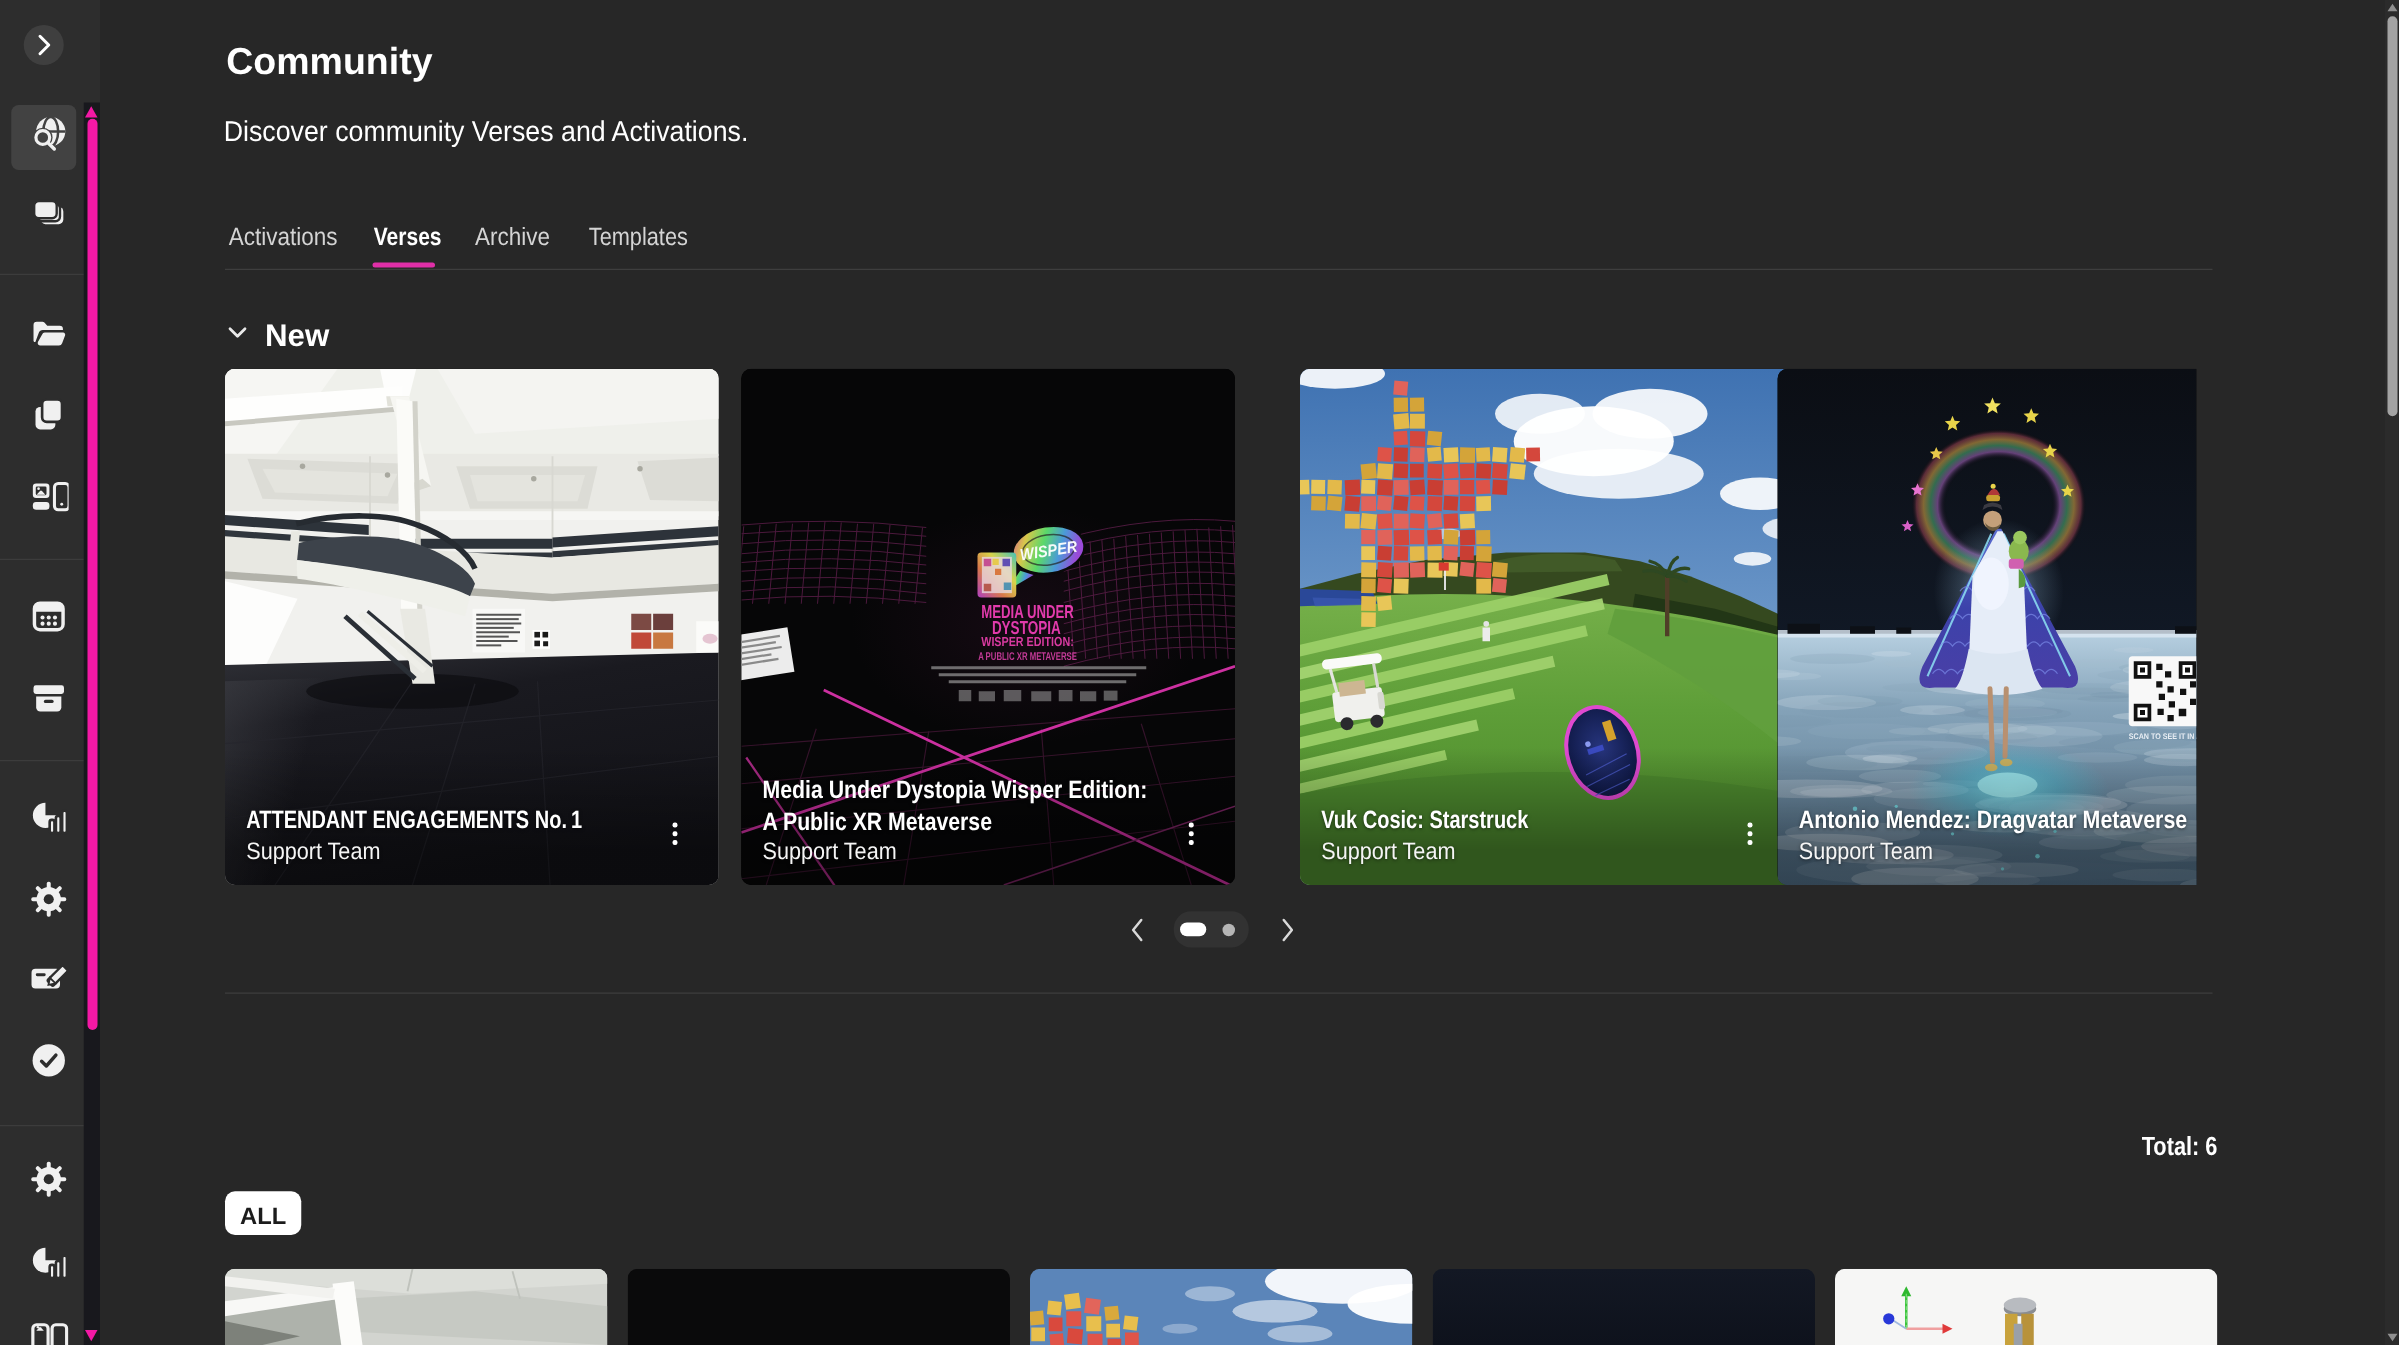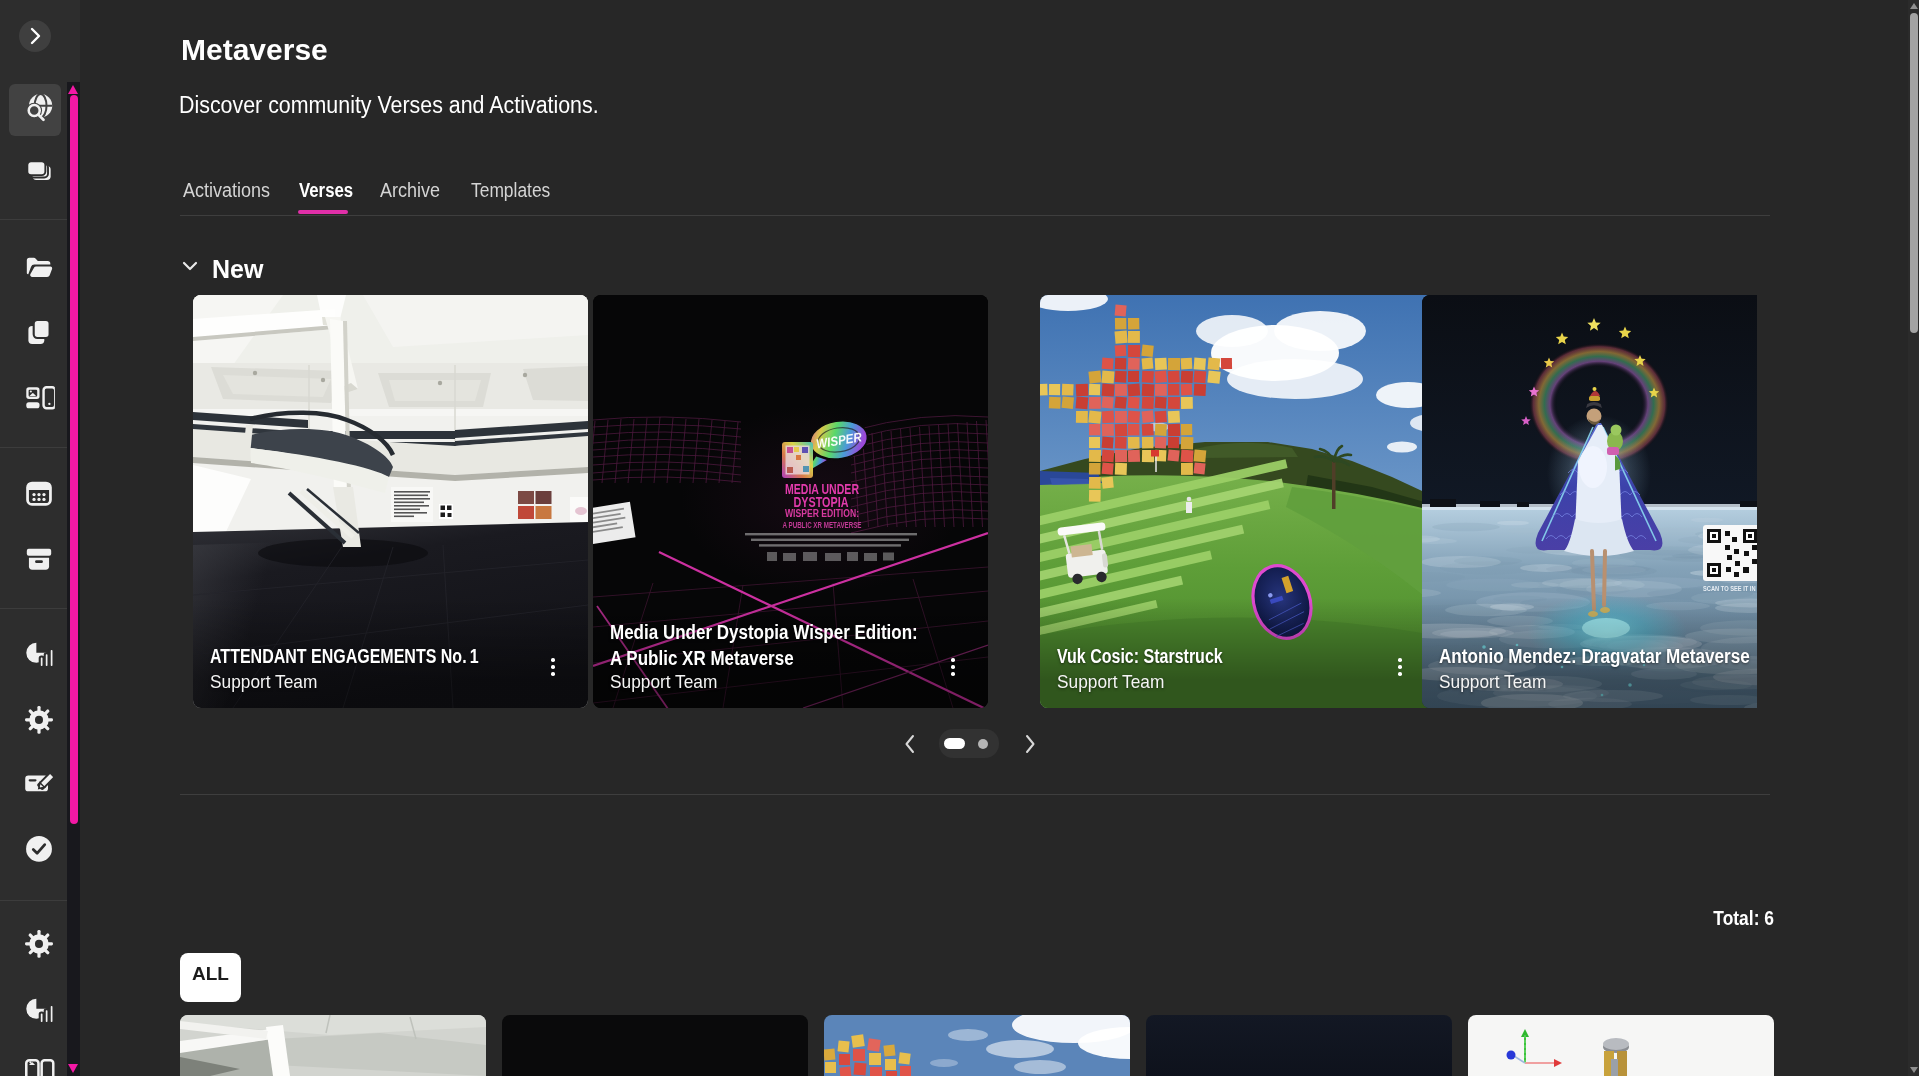--- a/index.html
+++ b/index.html
@@ -55,21 +55,21 @@
 
 .chev { position:absolute; top:729px; }
 #dots { position:absolute; left:859px; top:729px; width:60px; height:29px; border-radius:14px; background:#323232; }
 #dots .pill { position:absolute; left:5px; top:9px; width:21px; height:11px; border-radius:5.5px; background:#fff; }
 #dots .dot { position:absolute; left:39px; top:9.5px; width:10px; height:10px; border-radius:50%; background:#b5b5b5; }
 
 
 #search { position:absolute; left:100px; top:840px; width:1590px; height:38px; border-radius:5px; background:#3b3b3b; }
 #search .ph { position:absolute; left:44px; top:8px; font-size:20px; color:#9a9ea3; transform:scaleX(0.8); transform-origin:0 0; letter-spacing:0.5px; }
 #total { position:absolute; left:1100px; top:906px; width:594px; text-align:right; font-size:21px; font-weight:bold; color:#fff; transform:scaleX(0.83); transform-origin:100% 50%; }
-#allbtn { position:absolute; left:100px; top:953px; width:61px; height:49px; border-radius:8px; background:#fff; color:#1c1c1c; font-size:19px; font-weight:bold; text-align:center; line-height:41px; }
+#allbtn { position:absolute; left:100px; top:953px; width:61px; height:35px; border-radius:8px; background:#fff; color:#1c1c1c; font-size:19px; font-weight:bold; text-align:center; line-height:41px; }
 
 
 .bcard { position:absolute; top:1015px; height:61px; width:306px; border-radius:8px 8px 0 0; overflow:hidden; }
 </style>
 </head>
 <body>
 <div id="page">
 
   <div id="sidebar">
     <div id="collapse">
@@ -190,35 +190,35 @@
           <rect x="17.5" y="6" width="11" height="18" rx="2.8" fill="none" stroke="#f0f0f0" stroke-width="2.4"></rect>
         </svg></span>
     <div id="strack">
       <div class="stri up"></div>
       <div id="sthumb"></div>
       <div class="stri down"></div>
     </div>
   </div>
 
   <div id="main">
-    <h1>Metaverse</h1>
+    <h1>Community</h1>
     <div id="subtitle">Discover community Verses and Activations.</div>
     <span class="tab" style="left:103px">Activations</span>
       <span class="tab active" style="left:219px;transform:scaleX(0.84)">Verses</span>
       <span class="tab" style="left:300px">Archive</span>
       <span class="tab" style="left:391px;transform:scaleX(0.87)">Templates</span>
     <div id="underline"></div>
     <div class="hline" style="top:215px"></div>
     <svg id="newchev" width="18" height="16">
         <path d="M2 5 L8 11 L14 5" fill="none" stroke="#e8e8e8" stroke-width="2.2" stroke-linecap="round" stroke-linejoin="round"></path>
       </svg>
     <div id="newhdr">New</div>
 
     <div id="carousel">
-      <div class="card" style="left:13px" id="card1">
+      <div class="card" style="left:0" id="card1">
           <svg class="art" width="395" height="413" viewBox="0 0 395 413">
 <defs>
 <linearGradient id="c1floor" x1="0" y1="0" x2="0.35" y2="1">
  <stop offset="0" stop-color="#303137"></stop>
                 <stop offset="0.3" stop-color="#1a1a20"></stop>
                 <stop offset="1" stop-color="#121217"></stop>
 </linearGradient>
 <linearGradient id="c1fl2" x1="0" y1="0" x2="1" y2="0.3">
  <stop offset="0" stop-color="#3d3e44"></stop>
                 <stop offset="0.5" stop-color="#3d3e44" stop-opacity="0"></stop>

